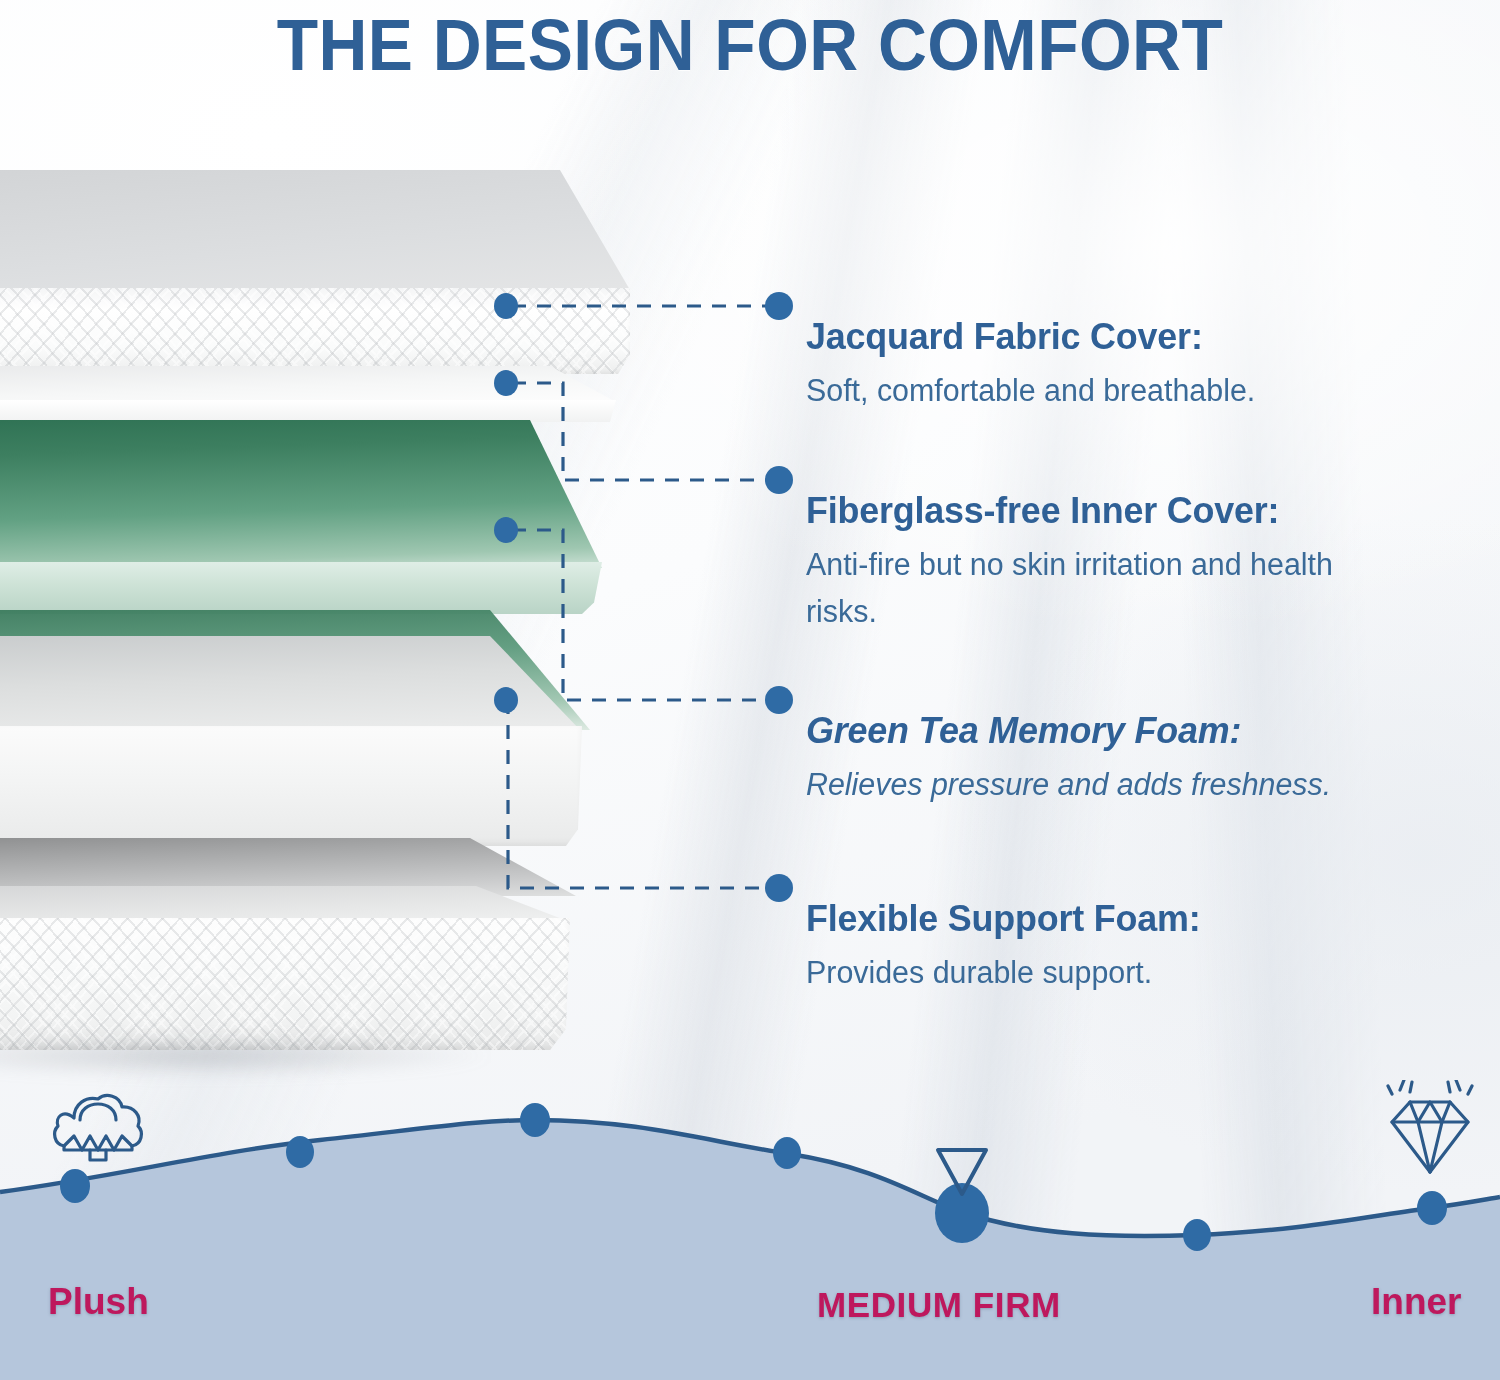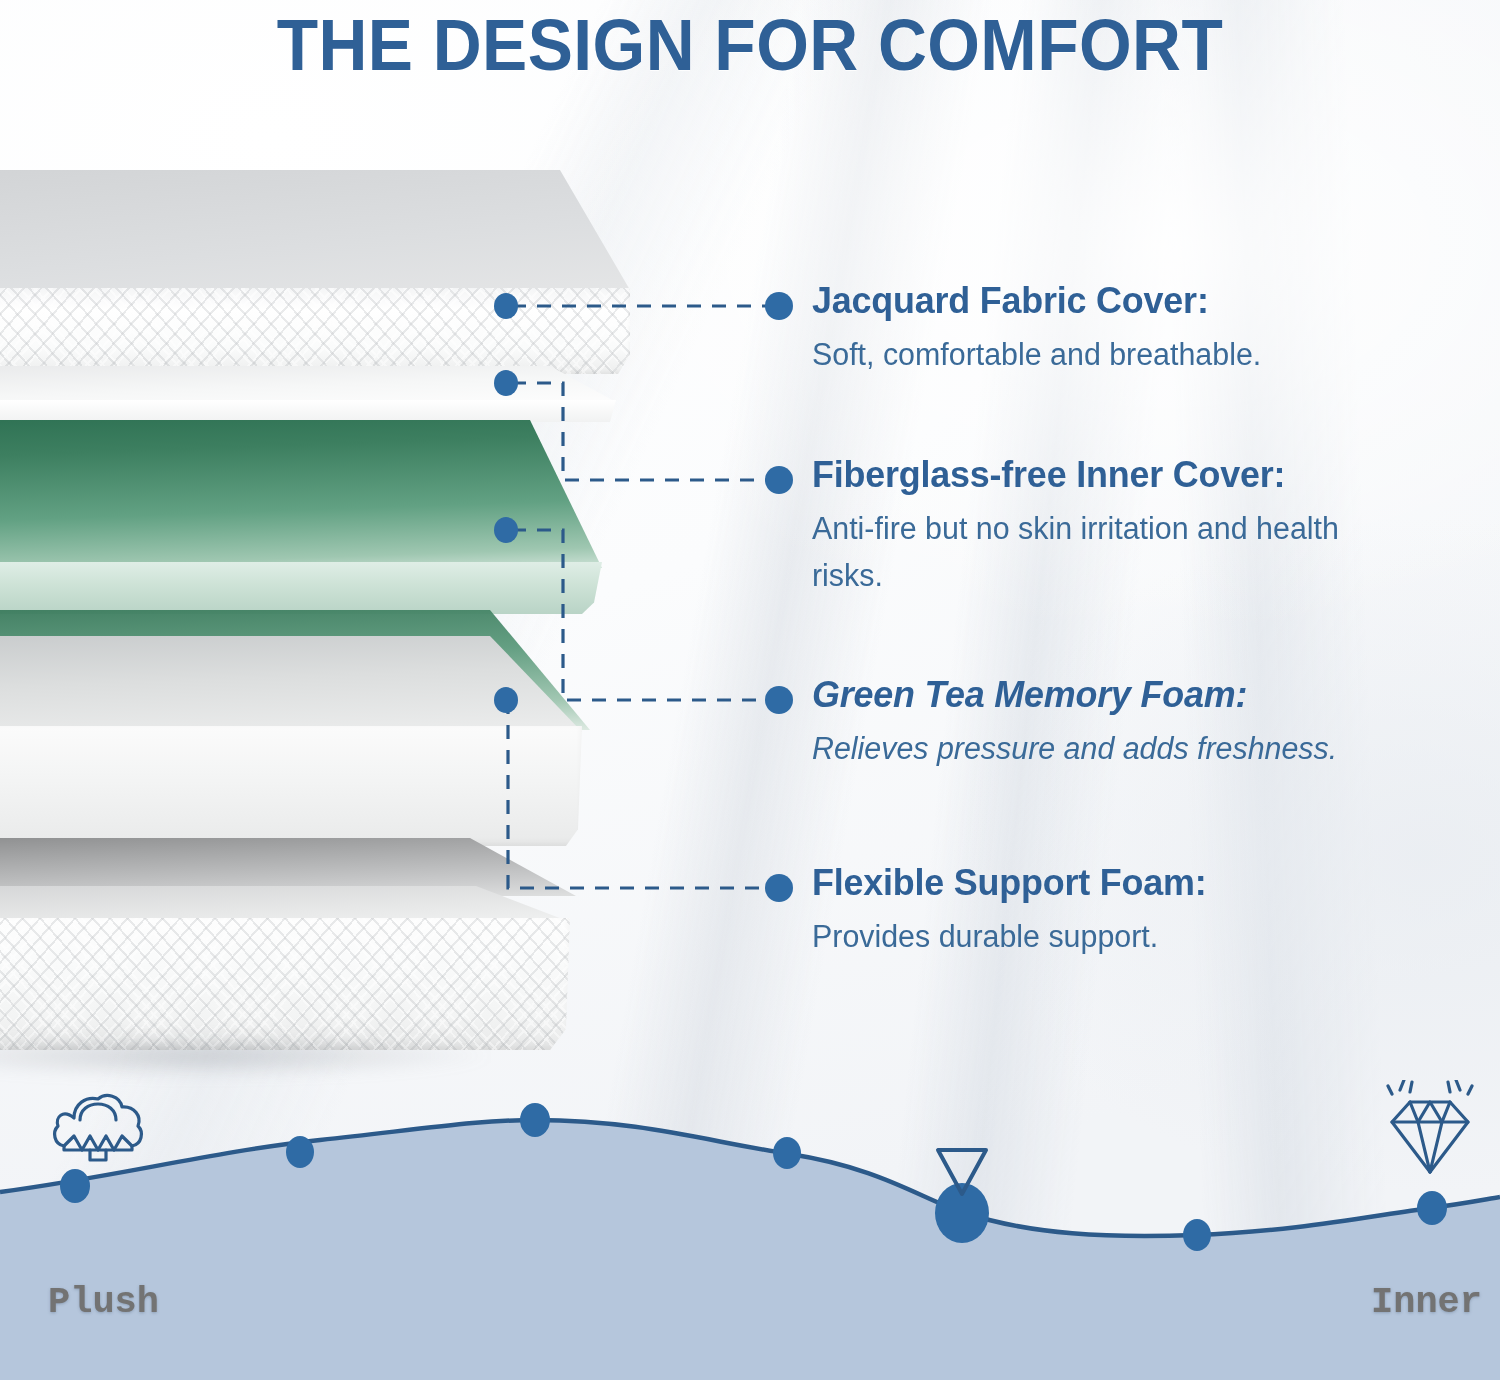--- a/index.html
+++ b/index.html
@@ -107,39 +107,38 @@
     box-shadow:inset 0 -4px 8px rgba(0,0,0,.06);}
   .stack-shadow{position:absolute;left:-30px;top:866px;width:700px;height:50px;
     background:radial-gradient(60% 60% at 42% 40%, rgba(120,126,134,.30), rgba(255,255,255,0) 72%);
     filter:blur(7px);}
 
   
   .leaders{position:absolute;left:0;top:0;width:1500px;height:1380px;pointer-events:none;}
 
   
   .callouts{position:absolute;left:800px;top:0;width:700px;}
-  .callout{position:absolute;left:12px;}
+  .callout{position:absolute;left:6px;margin-top:36px;}
   .co-head{
     font-weight:700;font-size:37px;color:#2f6096;
     letter-spacing:-.2px;line-height:1.05;white-space:nowrap;
     transform:scaleX(.97);transform-origin:left center;
   }
   .co-body{
     font-weight:400;font-size:31px;color:#3a6a98;
     line-height:1.52;margin-top:10px;max-width:640px;
     transform:scaleX(.98);transform-origin:left center;
   }
 
   
   .scale{position:absolute;left:0;bottom:0;width:1500px;height:300px;}
   .scale svg{position:absolute;left:0;top:0;}
   .scale-label{
-    position:absolute;color:#737373;font-weight:700;
+    position:absolute;color:#be185d;font-weight:700;
     text-shadow:0 1px 3px rgba(70,90,115,.35);
-    font-family:Liberation Mono, monospace;
   }
   #lbl-plush{left:48px;top:1281px;font-size:37px;}
   #lbl-medium{left:817px;top:1285px;font-size:35px;letter-spacing:.6px;}
   #lbl-firm{left:1371px;top:1281px;font-size:37px;}
 </style>
 </head>
 <body>
 
 <div id="stage">
 
@@ -255,15 +254,16 @@
         <path d="M 30,22 L 38,42 L 50,92"></path>
         <path d="M 70,22 L 62,42 L 50,92"></path>
         <path d="M 38,42 L 50,22 L 62,42"></path>
         <path d="M 20,10 L 24,0 M 30,12 L 32,2 M 12,14 L 8,6"></path>
         <path d="M 80,10 L 76,0 M 70,12 L 68,2 M 88,14 L 92,6"></path>
       </g>
     </svg>
   </div>
 
   <div class="scale-label" id="lbl-plush">Plush</div>
+  <div class="scale-label" id="lbl-medium">MEDIUM FIRM</div>
   <div class="scale-label" id="lbl-firm">Inner</div>
 
 </div>
 
 </body></html>

